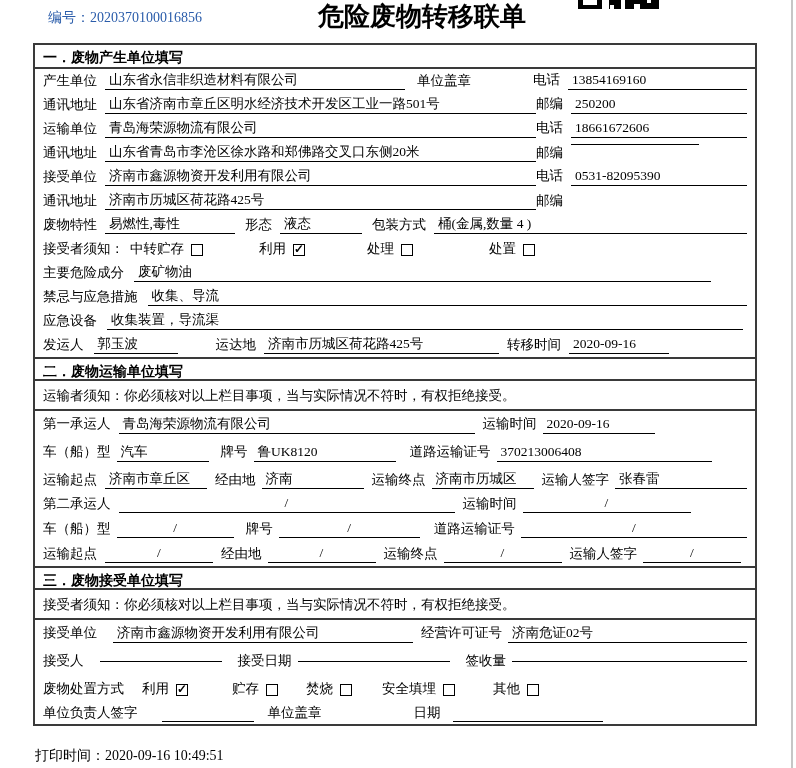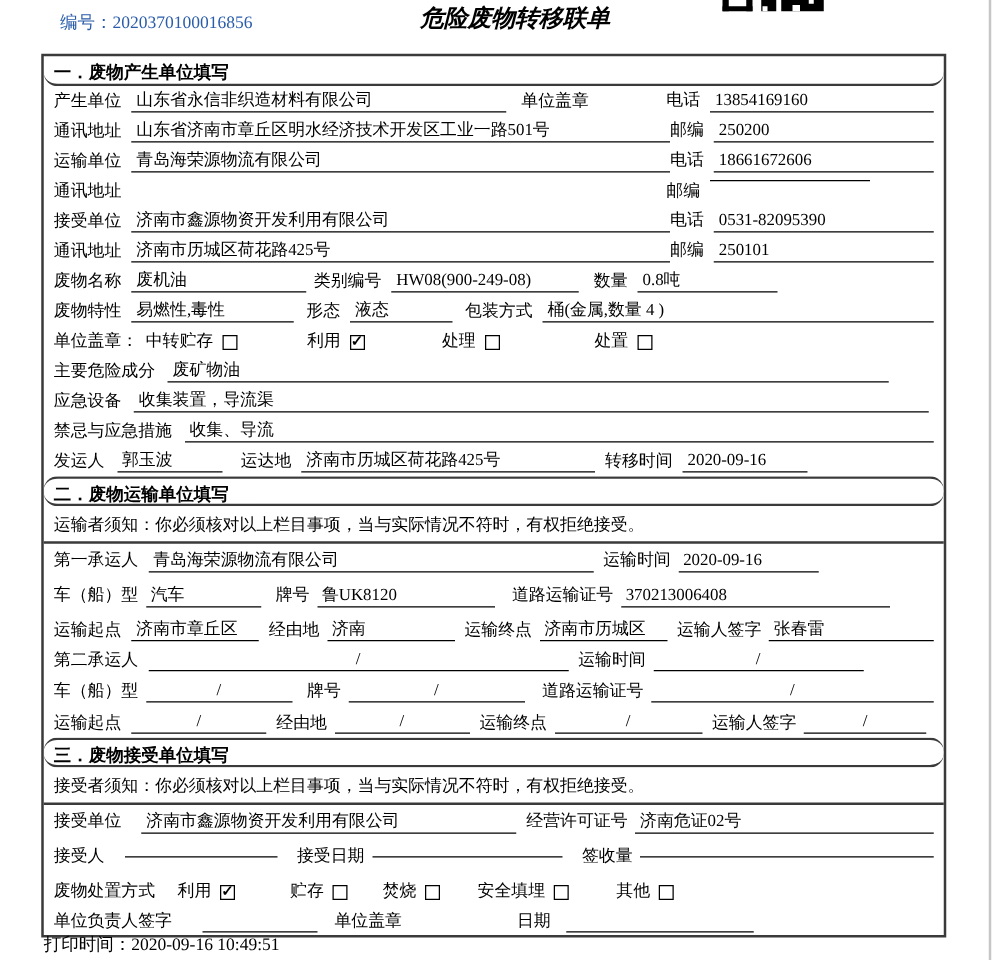--- a/index.html
+++ b/index.html
@@ -14,25 +14,24 @@
     color: #000;
   }
 
   
   .serial {
     position: absolute; left: 48px; top: 9px;
     font-size: 14px; color: var(--serial_text, #2a5caa);
     white-space: nowrap;
   }
   .doc-title {
-    position: absolute; left: 336px; top: 0px;
+    position: absolute; left: 318px; top: 0px;
     font-family: "Liberation Sans", "DejaVu Sans", sans-serif;
-    font-weight: bold; font-size: 19px; line-height: 32px;
+    font-weight: bold; font-size: 26px; line-height: 32px;
     white-space: nowrap;
-    font-style: italic;
   }
   .qr { position: absolute; left: 578px; top: 0; width: 82px; height: 9px; }
   .qr .qa { position: absolute; left: 0; top: 0; width: 24px; height: 9px;
             border-left: 5px solid #000; border-right: 5px solid #000; border-bottom: 4px solid #000; }
   .qr .qb { position: absolute; left: 31px; top: 0; width: 12px; height: 9px; background: #000; }
   .qr .qb::after { content:""; position: absolute; left: 1px; top: 5px; width: 4px; height: 4px; background: #fff; }
   .qr .qc { position: absolute; left: 47px; top: 0; width: 34px; height: 9px; background: #000; }
   .qr .qc::after { content:""; position: absolute; left: 9px; top: 4px; width: 6px; height: 5px; background: #fff; }
   .qr .qc::before { content:""; position: absolute; left: 22px; top: 0px; width: 4px; height: 3px; background: #fff; }
 
@@ -43,21 +42,20 @@
   .form-box {
     position: absolute; left: 33px; top: 43px; width: 724px;
     border: 2px solid var(--border, #3a3a3a);
     background: #fff;
   }
   .sec-head {
     font-family: "Liberation Sans", "DejaVu Sans", sans-serif;
     font-weight: bold; font-size: 14px;
     height: 24px; line-height: 21px; padding: 2px 8px;
     border-bottom: 2px solid var(--border, #3a3a3a);
-    border-radius: 11px;
   }
   .bt { border-top: 2px solid var(--border, #3a3a3a); }
   .notice {
     height: 30px; line-height: 26px; padding: 2px 8px;
     border-bottom: 2px solid var(--border, #3a3a3a);
     white-space: nowrap;
   }
 
   .row { display: flex; align-items: flex-end; height: 24px; padding: 1px 8px 3px 8px; }
   .row.h28 { height: 28px; align-items: center; }
@@ -65,21 +63,21 @@
   .row.h23 { height: 23px; padding-bottom: 2px; }
   .row > * { line-height: 18px; }
   .lbl { white-space: nowrap; flex: none; }
   .u { border-bottom: 1px solid #000; white-space: nowrap; padding: 0 4px; min-width: 20px; }
   .u.center { text-align: center; }
   .fill { flex: 1 1 auto; }
   .rgroup { margin-left: auto; display: flex; align-items: flex-start; width: 214px; }
   .rgroup .lbl { margin-right: 8px; }
   .rgroup > .u.fill { flex: 1 1 auto; }.ml6{margin-left:6px}.ml8{margin-left:8px}.ml10{margin-left:10px}
   .ml12{margin-left:12px}.ml14{margin-left:14px}.ml16{margin-left:16px}.ml18{margin-left:18px}
-  .ml22{margin-left:15px}.ml24{margin-left:24px}.ml28{margin-left:28px}.ml30{margin-left:30px}.ml38{margin-left:38px}.ml44{margin-left:44px}
+  .ml22{margin-left:38px}.ml24{margin-left:24px}.ml28{margin-left:28px}.ml30{margin-left:30px}.ml38{margin-left:38px}.ml44{margin-left:44px}
   .ml56{margin-left:56px}.ml62{margin-left:62px}.ml92{margin-left:92px}.ml104{margin-left:76px}
   .mr4{margin-right:4px}.mr6{margin-right:6px}.mr36{margin-right:36px}
 
   .cb {
     display: inline-block; flex: none;
     width: 12px; height: 12px;
     border: 1px solid #000;
     margin: 0 0 2px 7px;
     position: relative;
     align-self: flex-end;
@@ -133,87 +131,79 @@
     <span class="lbl">运输单位</span>
     <span class="u ml8" style="width:437px">青岛海荣源物流有限公司</span>
     <span class="rgroup">
       <span class="lbl">电话</span>
       <span class="u fill">18661672606</span>
     </span>
   </div>
 
   <div class="row">
     <span class="lbl">通讯地址</span>
+    <span class="u ml8" style="width:437px">山东省青岛市李沧区徐水路和郑佛路交叉口东侧20米</span>
     <span class="rgroup">
       <span class="lbl">邮编</span>
       <span class="u" style="width:128px"></span>
     </span>
   </div>
 
   <div class="row">
     <span class="lbl">接受单位</span>
     <span class="u ml8" style="width:437px">济南市鑫源物资开发利用有限公司</span>
     <span class="rgroup">
       <span class="lbl">电话</span>
       <span class="u fill">0531-82095390</span>
     </span>
   </div>
 
   <div class="row">
     <span class="lbl">通讯地址</span>
     <span class="u ml8" style="width:437px">济南市历城区荷花路425号</span>
     <span class="rgroup">
       <span class="lbl">邮编</span>
-      <span class="u fill">250101</span>
-    </span>
-  </div>
-
-  <div class="row">
-    <span class="lbl">废物名称</span>
-    <span class="u ml8" style="width:140px">废机油</span>
-    <span class="lbl ml6">类别编号</span>
-    <span class="u ml8" style="width:150px">HW08(900-249-08)</span>
-    <span class="lbl ml12">数量</span>
-    <span class="u ml8" style="width:112px">0.8吨</span>
-  </div>
+    </span>
+  </div>
+
 
   <div class="row">
     <span class="lbl">废物特性</span>
     <span class="u ml8" style="width:130px">易燃性,毒性</span>
     <span class="lbl ml10">形态</span>
     <span class="u ml8" style="width:82px">液态</span>
     <span class="lbl ml10">包装方式</span>
     <span class="u ml8 fill">桶(金属,数量 4 )</span>
   </div>
 
   <div class="row">
-    <span class="lbl">单位盖章：</span>
+    <span class="lbl">接受者须知：</span>
     <span class="lbl ml6">中转贮存</span>
     <span class="cb"></span>
     <span class="lbl ml56">利用</span>
     <span class="cb checked-src checked"></span>
     <span class="lbl ml62">处理</span>
     <span class="cb"></span>
     <span class="lbl ml104">处置</span>
     <span class="cb"></span>
   </div>
 
   <div class="row">
     <span class="lbl">主要危险成分</span>
     <span class="u ml10 fill mr36">废矿物油</span>
   </div>
 
   <div class="row">
+    <span class="lbl">禁忌与应急措施</span>
+    <span class="u ml10 fill">收集、导流</span>
+  </div>
+
+  <div class="row">
     <span class="lbl">应急设备</span>
     <span class="u ml10 fill mr4">收集装置，导流渠</span>
-  </div>
-
-  <div class="row">
-    <span class="lbl">禁忌与应急措施</span>
-    <span class="u ml10 fill">收集、导流</span>
   </div>
 
   <div class="row">
     <span class="lbl">发运人</span>
     <span class="u ml10" style="width:84px">郭玉波</span>
     <span class="lbl ml22">运达地</span>
     <span class="u ml8" style="width:235px">济南市历城区荷花路425号</span>
     <span class="lbl ml8">转移时间</span>
     <span class="u ml8" style="width:100px">2020-09-16</span>
   </div>

